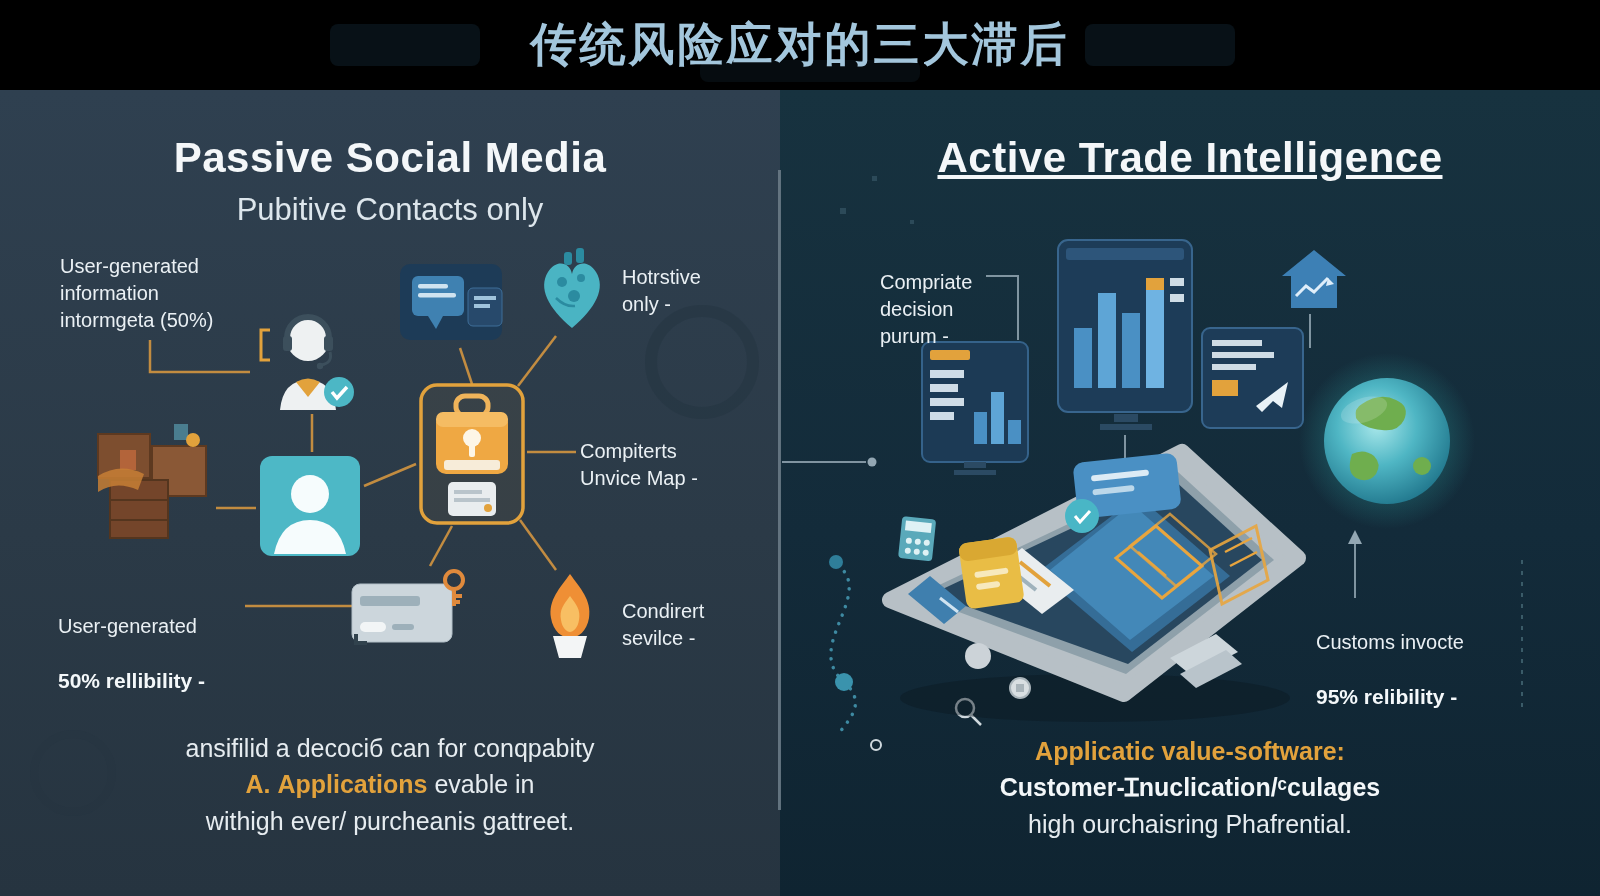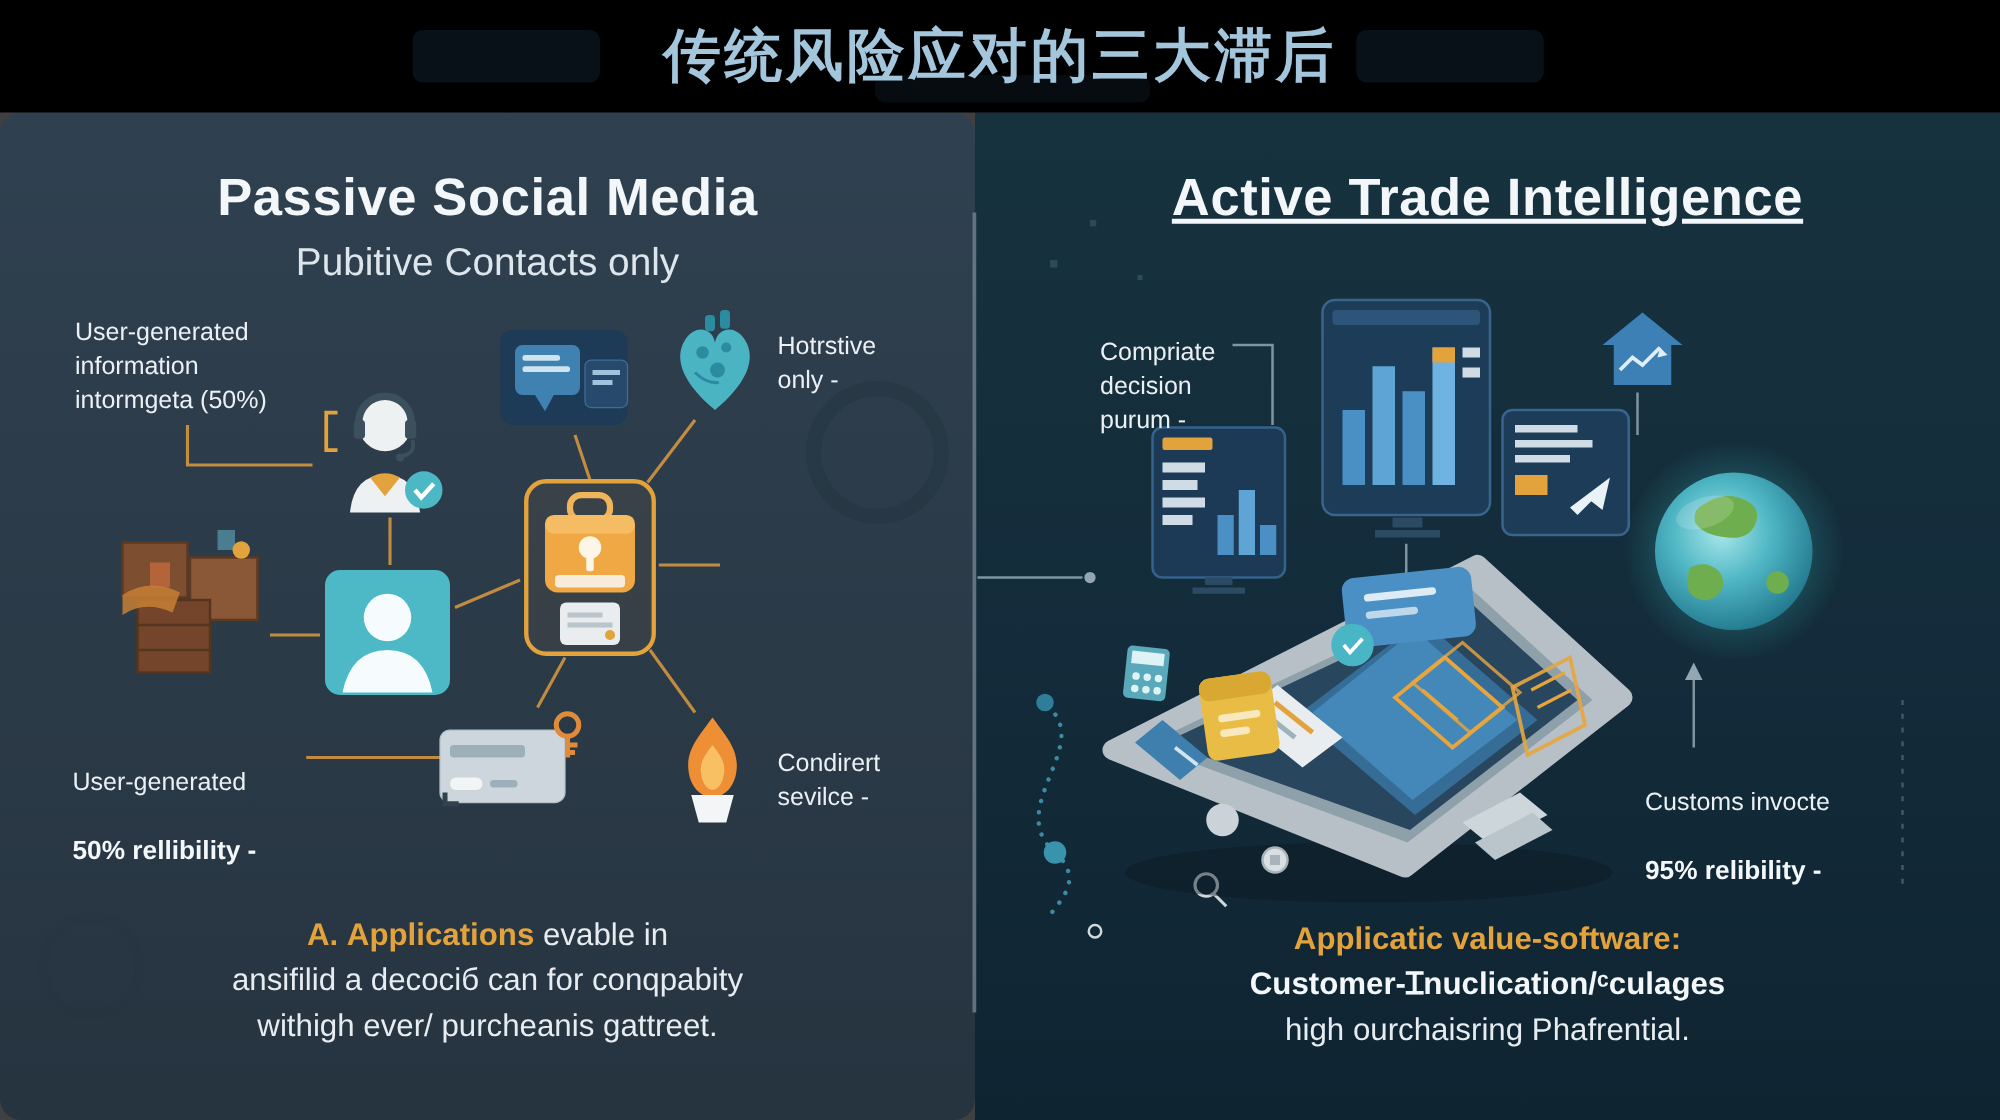--- a/index.html
+++ b/index.html
@@ -1,28 +1,28 @@
 <!DOCTYPE html>
 <html><head>
 <meta charset="utf-8">
 <style>
   html,body{margin:0;padding:0;background:#000;}
-  .stage{position:relative;width:1600px;height:896px;overflow:hidden;background:#404040;
+  .stage{position:relative;width:1600px;height:896px;overflow:hidden;background:#b91c1c;
          font-family:"Liberation Sans","DejaVu Sans",sans-serif;}
 
   
   .hdr{position:absolute;top:0;left:0;width:1600px;height:90px;background:#000;z-index:5;}
   .hdr-blob{position:absolute;background:#10222e;opacity:.5;border-radius:8px;}
   .hdr-title{position:absolute;top:0;left:0;width:100%;height:90px;display:flex;align-items:center;justify-content:center;
              color:#a3c6dc;font-size:46px;font-weight:700;letter-spacing:3px;z-index:6;}
 
   
   .panels{position:absolute;top:90px;left:0;width:1600px;height:806px;display:flex;}
   .panel{position:relative;height:806px;overflow:hidden;}
-  .panel-left{width:780px;background:linear-gradient(180deg,#2f4050 0%,#2b3a47 55%,#263440 100%);border-radius:17px;}
+  .panel-left{width:780px;background:linear-gradient(180deg,#2f4050 0%,#2b3a47 55%,#263440 100%);}
   .panel-right{width:820px;background:linear-gradient(180deg,#17323f 0%,#132b3a 55%,#0f2431 100%);}
   .divider{position:absolute;left:778px;top:80px;height:640px;width:3px;background:#6d7e8a;opacity:.85;z-index:4;}
 
   .ghost{position:absolute;border-radius:50%;opacity:.35;}
 
   .p-title{position:absolute;top:44px;left:0;width:100%;text-align:center;
            font-size:42px;font-weight:700;color:#f4f7f9;letter-spacing:.5px;z-index:2;}
   .p-sub{position:absolute;top:102px;left:0;width:100%;text-align:center;
          font-size:31px;color:#dde6ec;z-index:2;}
 
@@ -72,20 +72,22 @@
           <path d="M352,516 H245"></path>
           <path d="M216,418 H256"></path>
         </g>
       </svg>
 
       <div class="lbl" style="left:60px;top:163px;">User-generated
 information
 intormgeta (50%)</div>
       <div class="lbl" style="left:622px;top:174px;">Hotrstive
 only -</div>
+      <div class="lbl" style="left:580px;top:348px;">Compiterts
+Unvice Map -</div>
       <div class="lbl" style="left:58px;top:496px;">
         <span>User-generated</span><br>
         <b>50% rellibility -</b>
       </div>
       <div class="lbl" style="left:622px;top:508px;">Condirert
 sevilce -</div>
 
       <svg class="abs" style="left:256px;top:210px;" width="100" height="112" viewBox="0 0 100 112">
         <path d="M14,30 H5 V60 H14" stroke="#e2a23c" stroke-width="3" fill="none"></path>
         <circle cx="52" cy="40" r="21" fill="#eef1f2"></circle>
@@ -162,26 +164,26 @@
         <path d="M6,66 v9 h11" stroke="#31424d" stroke-width="4" fill="none"></path>
       </svg>
 
       <svg class="abs" style="left:540px;top:480px;" width="60" height="90" viewBox="0 0 60 90">
         <path d="M30,4 C40,18 52,30 49,48 C47,61 38,68 30,68 C22,68 13,61 11,48 C8,30 20,18 30,4 Z" fill="#ef8f35"></path>
         <path d="M30,26 C36,34 41,40 39,50 C38,58 33,62 30,62 C27,62 22,58 21,50 C19,40 24,34 30,26 Z" fill="#f8bf63"></path>
         <path d="M13,66 h34 l-6,22 h-22 Z" fill="#f3f5f6"></path>
       </svg>
 
       <div class="caption" style="top:640px;">
+        <div>ansifilid a decociб can for conqpabity</div>
         <div>
           <span class="cap-orange">A.</span>
           <span class="cap-orange">Applications</span>
           <span>evable in</span>
         </div>
-        <div>ansifilid a decociб can for conqpabity</div>
         <div>withigh ever/ purcheanis gattreet.</div>
       </div>
     </section>
 
     <section class="panel panel-right">
 
       <h2 class="p-title" style="margin:0;text-decoration:underline;">Active Trade Intelligence</h2>
 
       <svg class="lines" width="820" height="806" viewBox="0 0 820 806">
         <g stroke="#93a7b3" stroke-width="2" fill="none" opacity="0.85">

